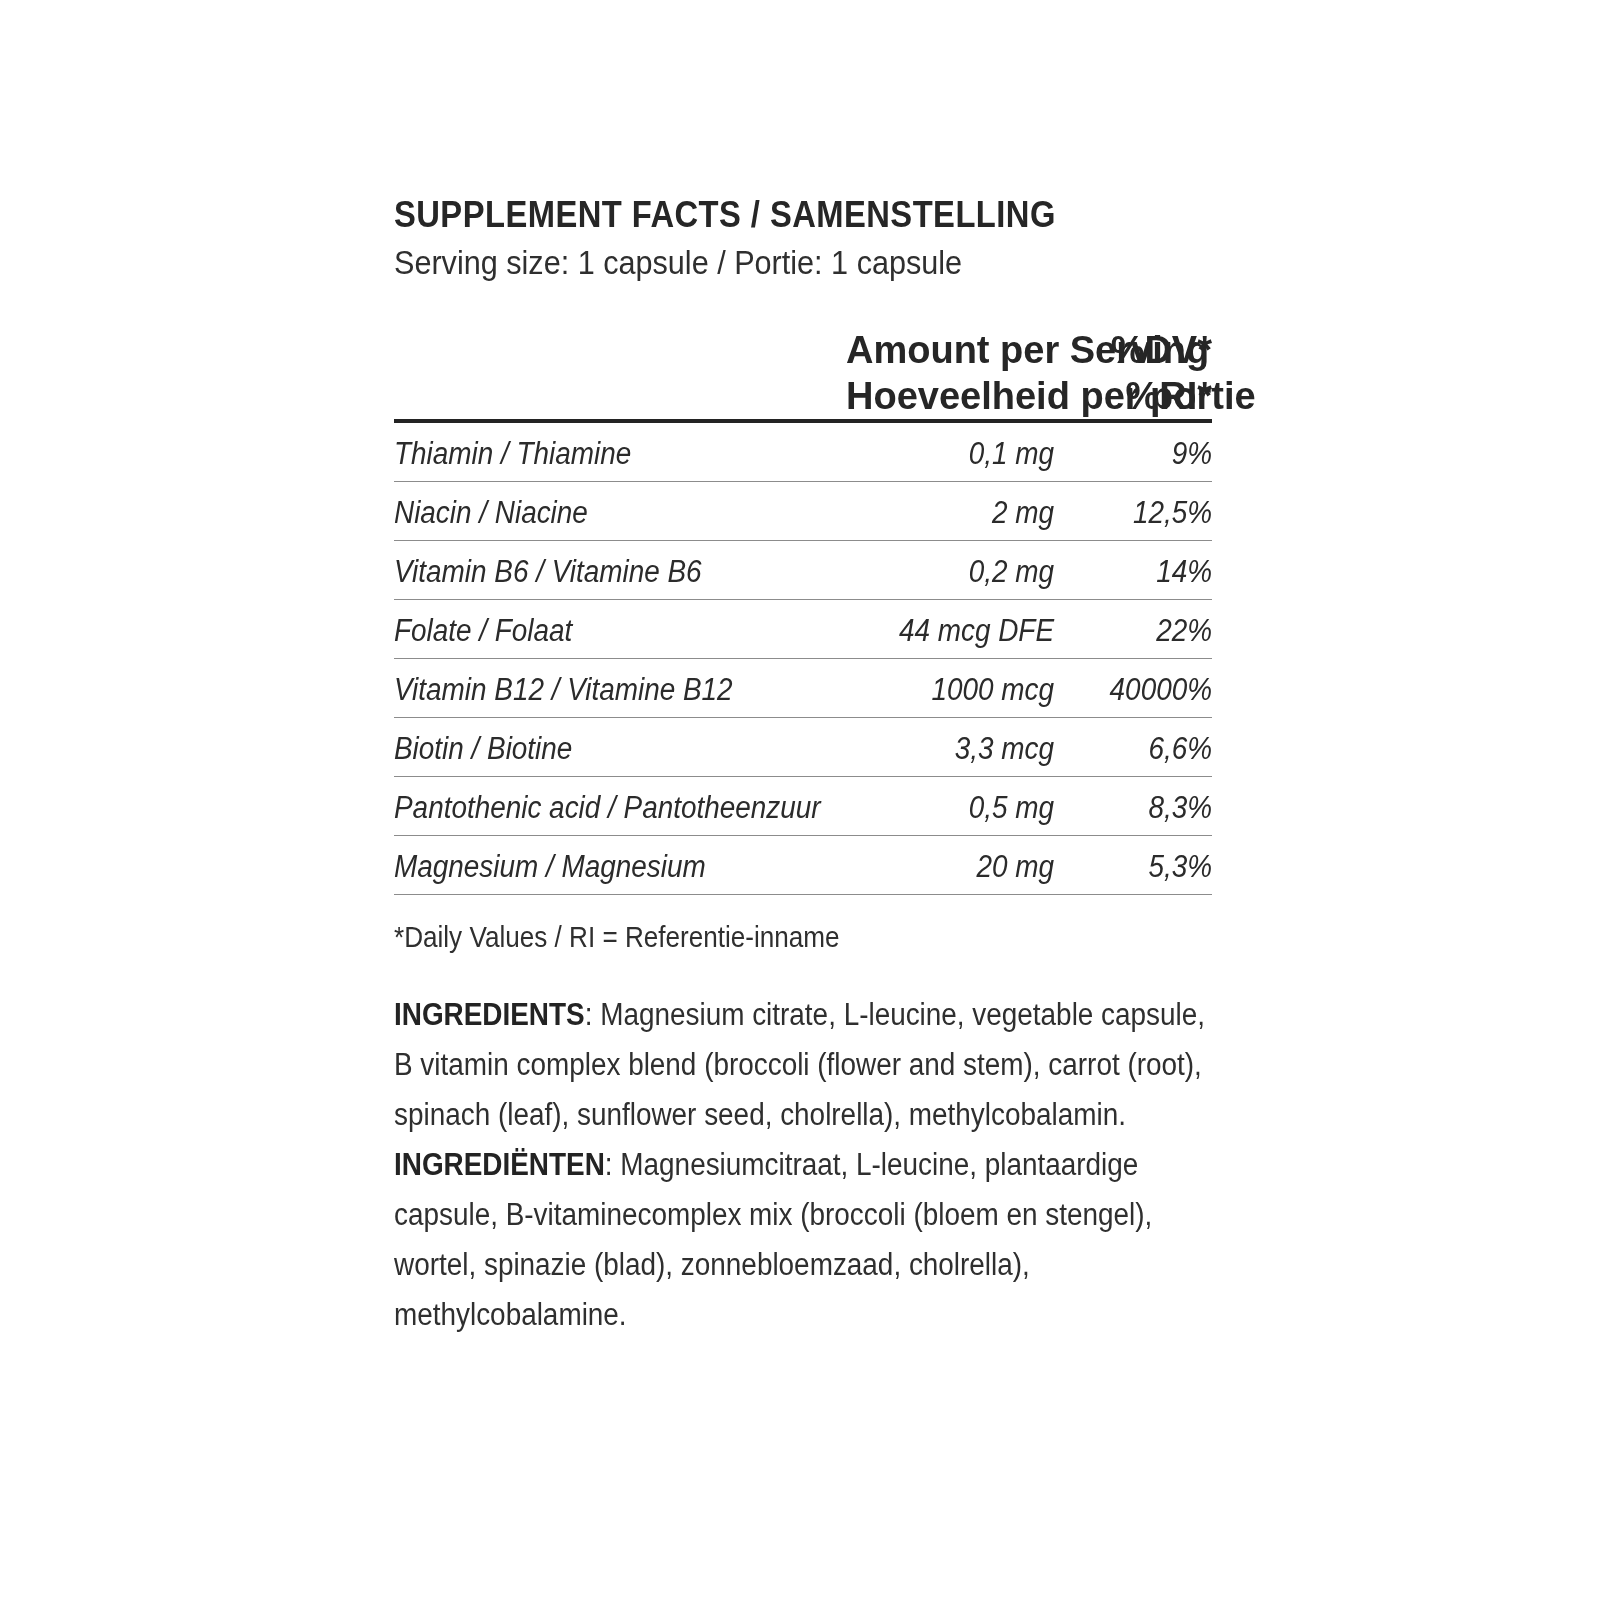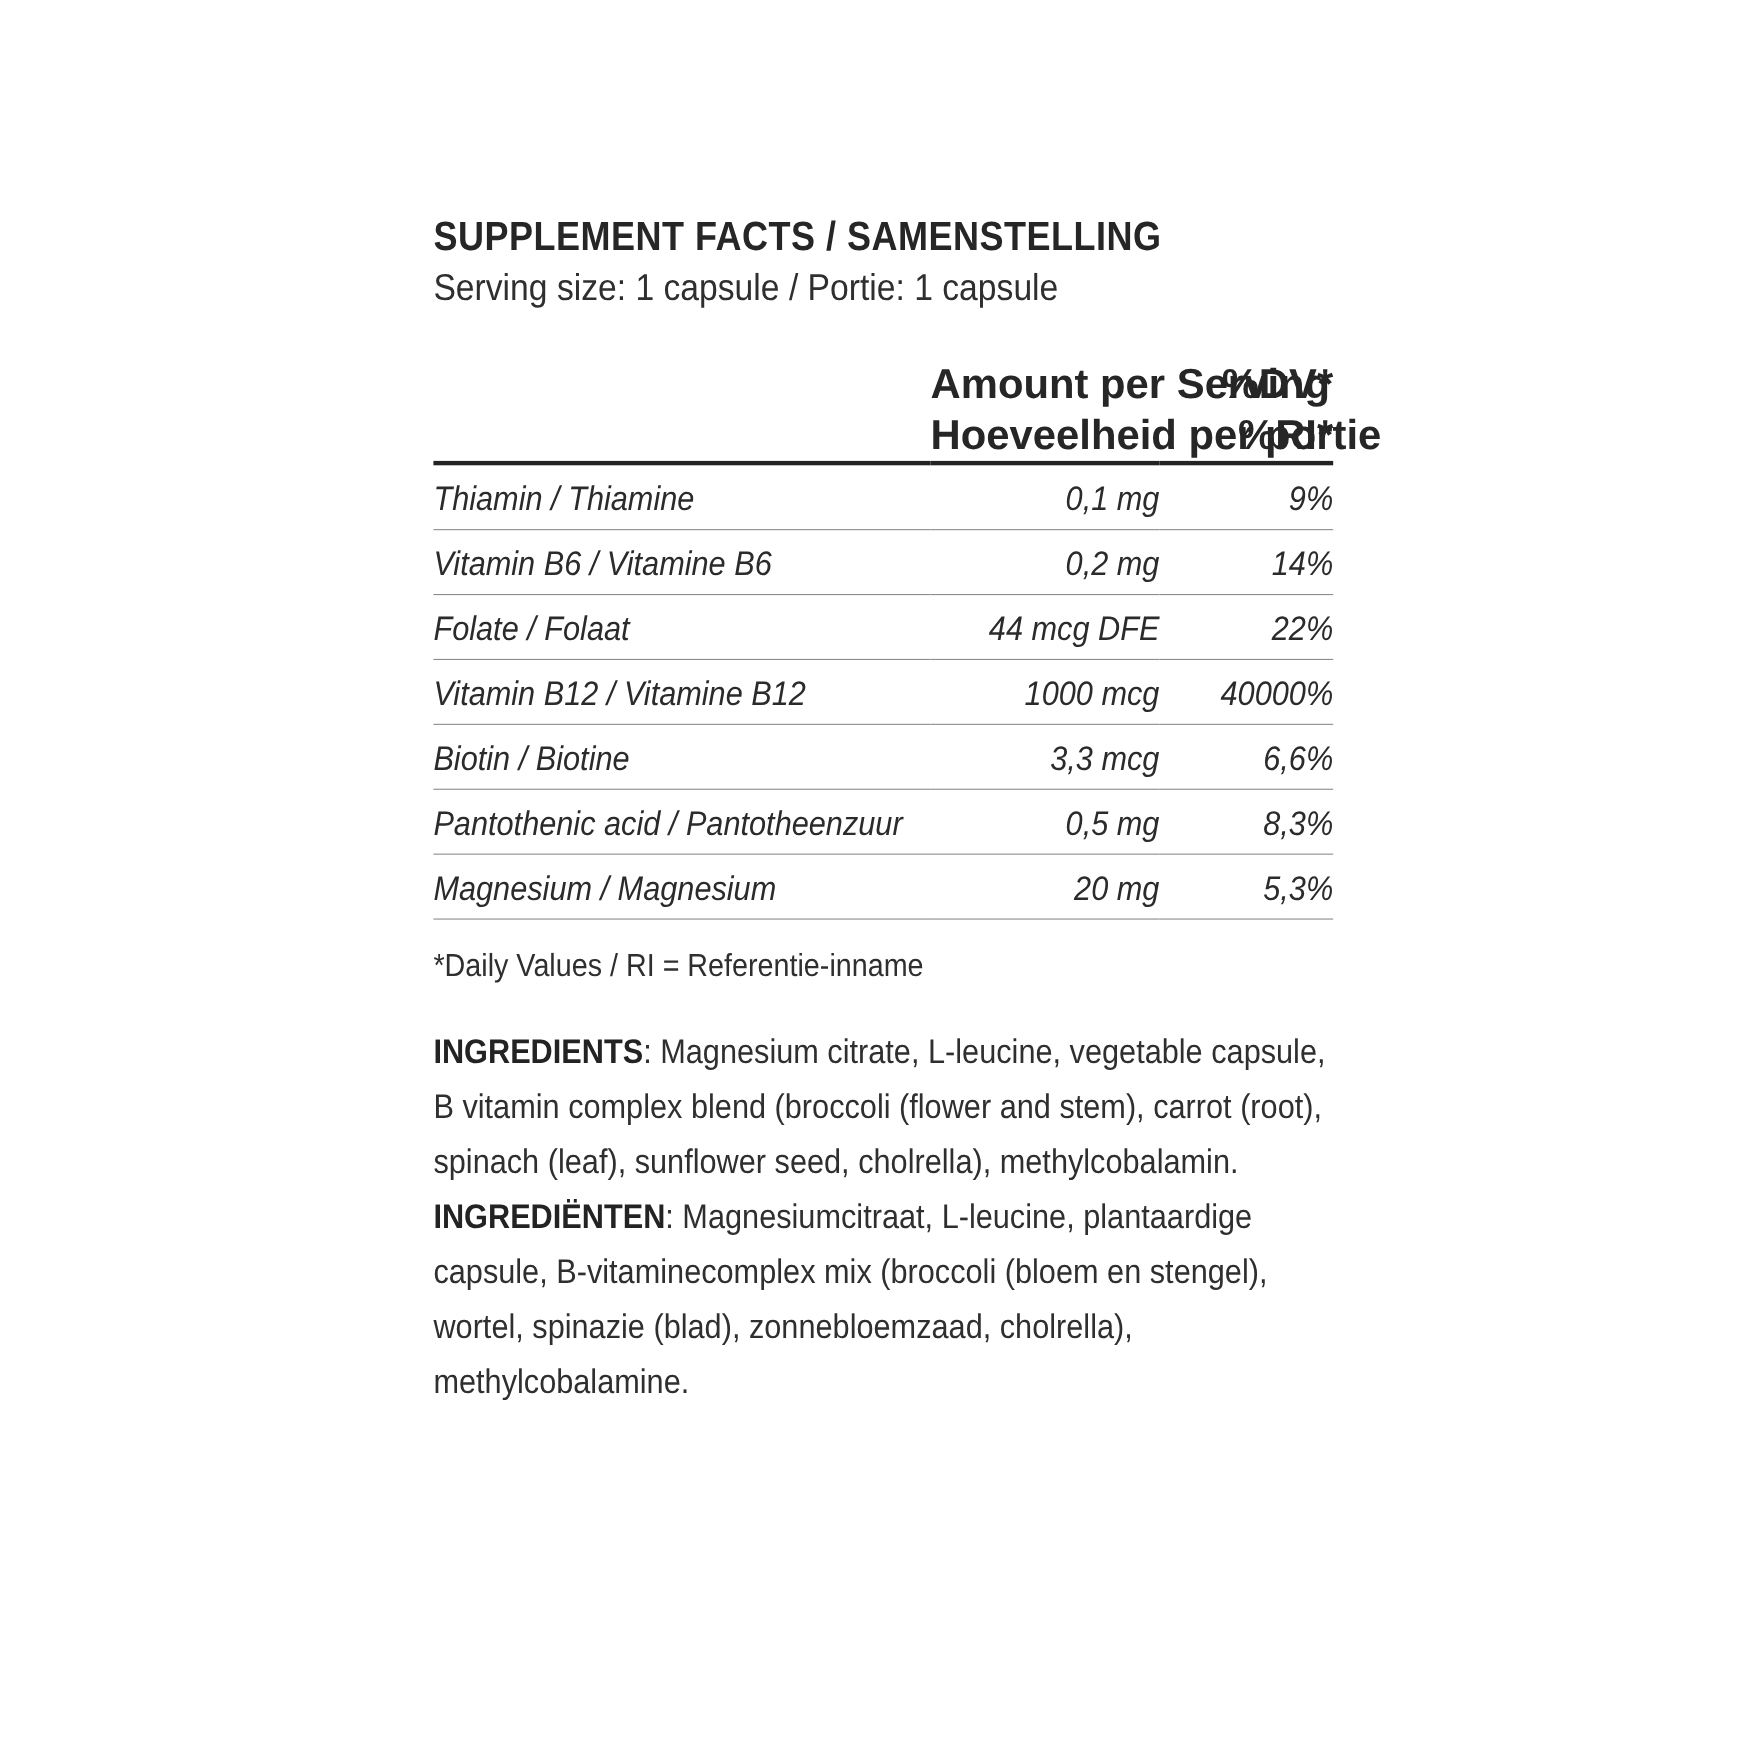--- a/index.html
+++ b/index.html
@@ -188,20 +188,31 @@
             </td>
           <td>
               <span class="cell-amount">0,1 mg</span>
             </td>
           <td>
               <span class="cell-dv">9%</span>
             </td>
         </tr>
         <tr class="item-row">
           <td>
+              <span class="cell-name">Niacin / Niacine</span>
+            </td>
+          <td>
+              <span class="cell-amount">2 mg</span>
+            </td>
+          <td>
+              <span class="cell-dv">12,5%</span>
+            </td>
+        </tr>
+        <tr class="item-row">
+          <td>
               <span class="cell-name">Vitamin B6 / Vitamine B6</span>
             </td>
           <td>
               <span class="cell-amount">0,2 mg</span>
             </td>
           <td>
               <span class="cell-dv">14%</span>
             </td>
         </tr>
         <tr class="item-row">

